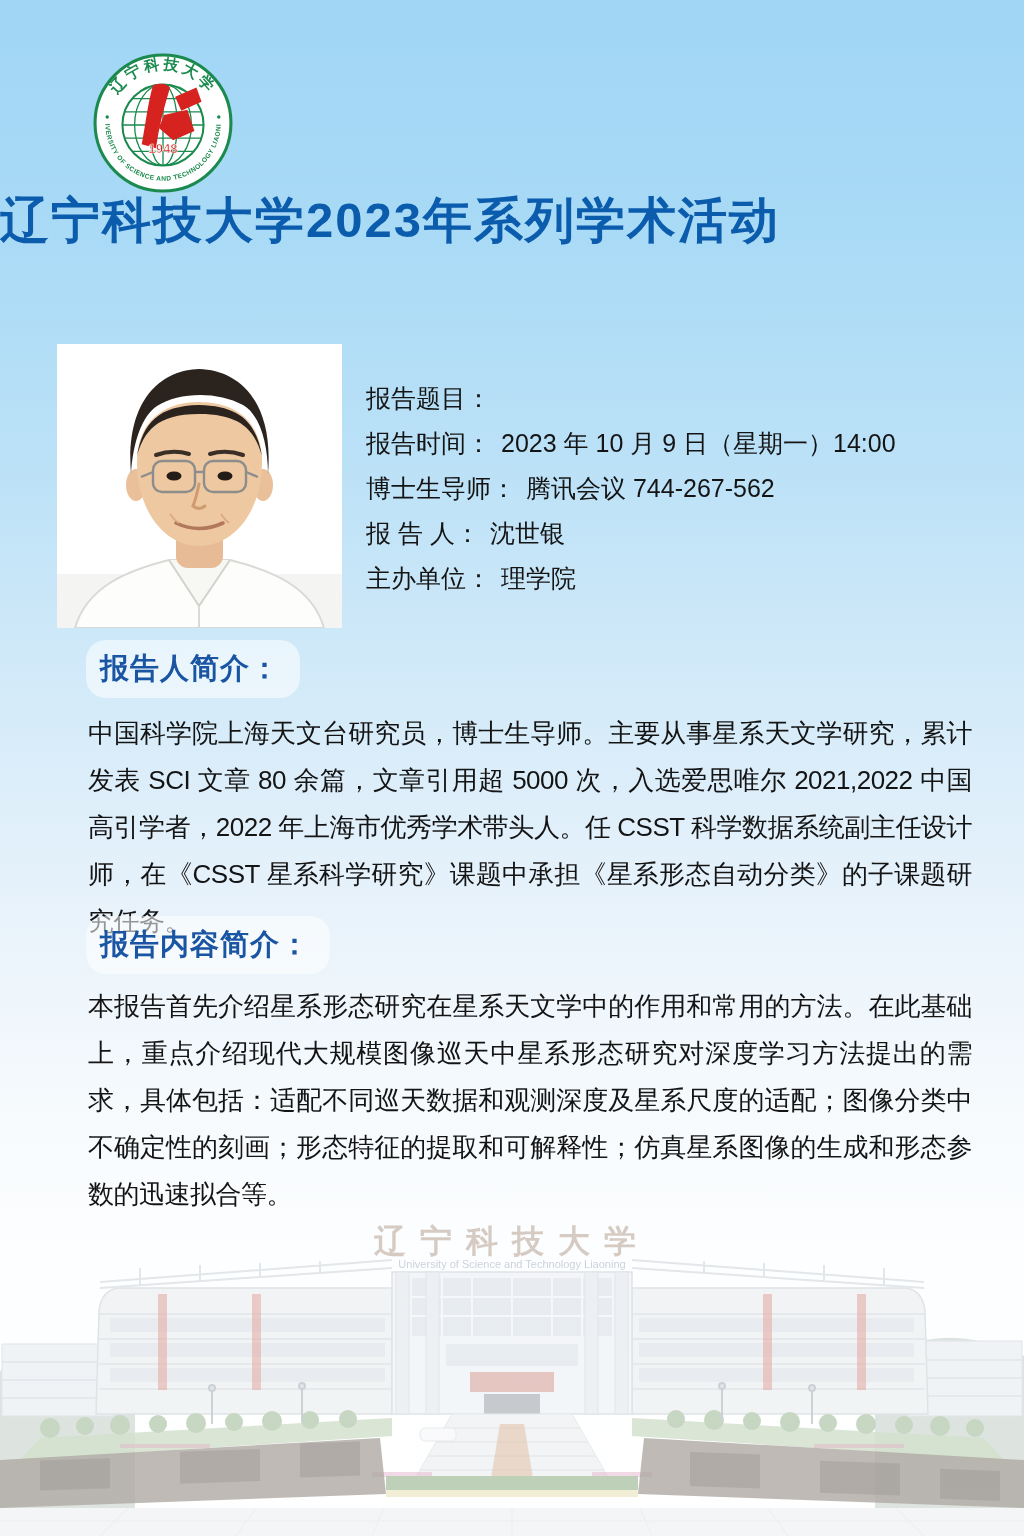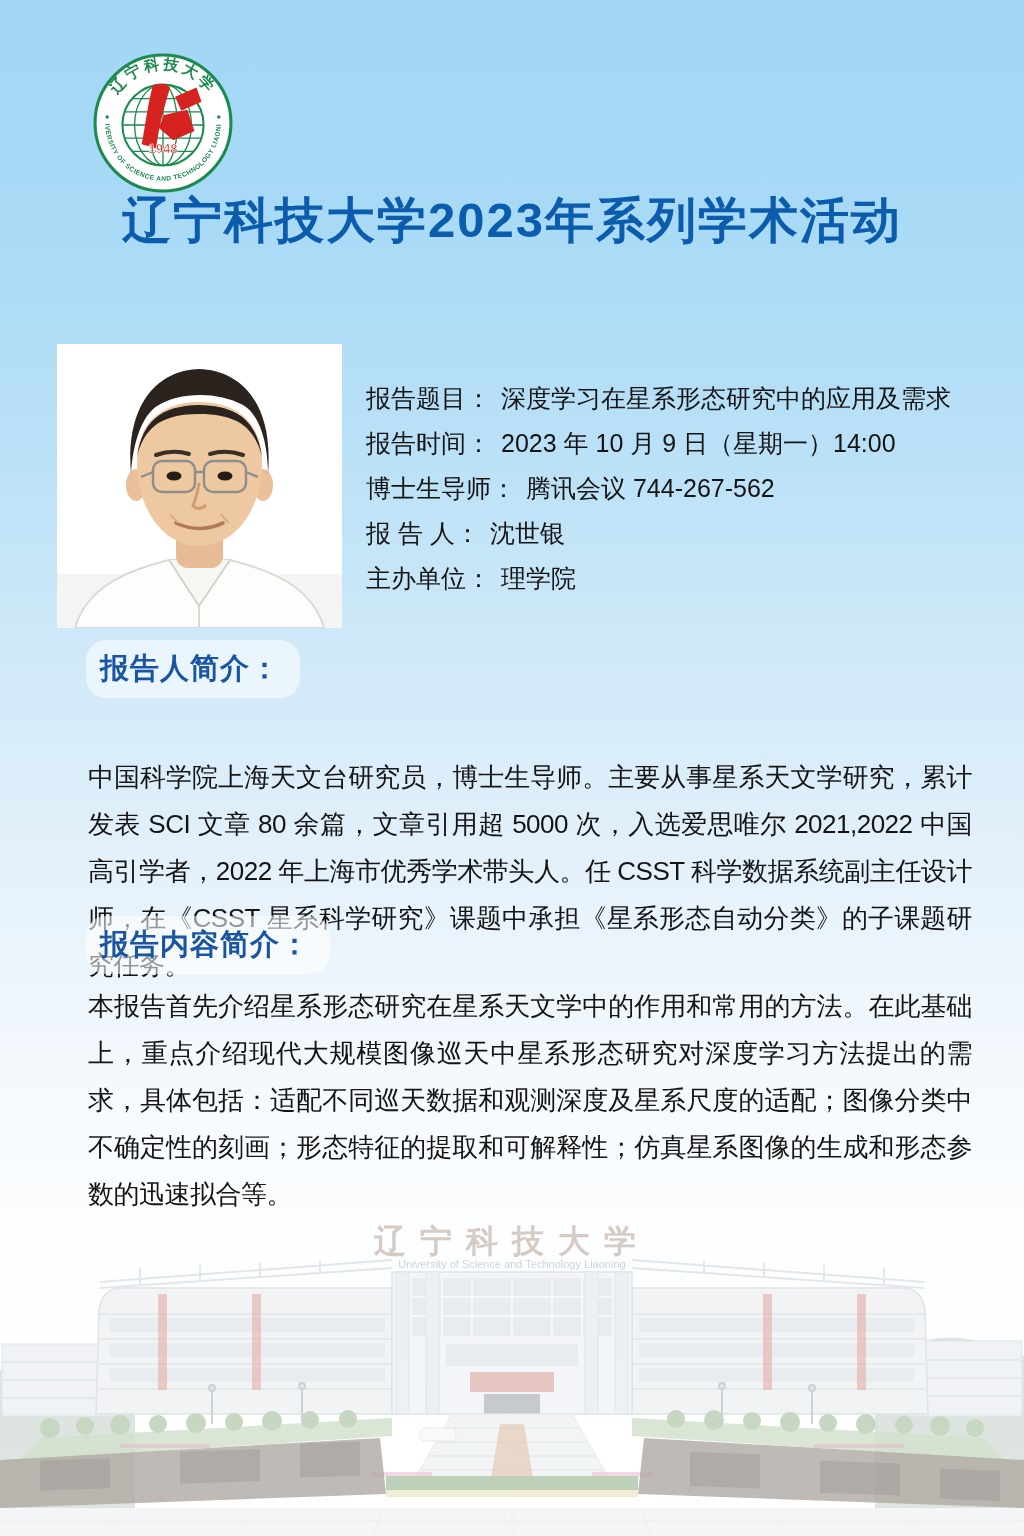--- a/index.html
+++ b/index.html
@@ -3,40 +3,40 @@
 <meta charset="utf-8">
 <style>
   html,body{margin:0;padding:0;background:#e8e8e8;}
   .page{
     position:relative;width:1024px;height:1536px;overflow:hidden;margin:0 auto;
     background:linear-gradient(180deg,#a1d6f5 0%,#a8daf6 14%,#bbe1f7 30%,#d5ebf9 46%,#e9f3fb 60%,#f6fafd 72%,#fdfeff 82%,#ffffff 100%);
     font-family:"Liberation Sans","DejaVu Sans",sans-serif;
   }
   .logo{position:absolute;left:92px;top:52px;width:142px;height:142px;}
   .title{
-    position:absolute;left:0;top:188px;width:100%;text-align:center;
+    position:absolute;left:0;top:188px;width:100%;text-align:left;
     font-size:49px;font-weight:800;color:#0c5cad;letter-spacing:2px;white-space:nowrap;
   }
   .photo{
     position:absolute;left:57px;top:344px;width:285px;height:284px;background:#ffffff;overflow:hidden;
   }
   .info{position:absolute;left:366px;top:376px;width:600px;font-size:25px;color:#141414;}
   .info-row{height:45px;line-height:45px;display:flex;white-space:nowrap;}
   .info-label{margin-right:10px;}
   .section-badge{
     position:absolute;background:rgba(255,255,255,.55);border-radius:20px;
     padding:9px 20px 9px 14px;font-size:29px;font-weight:700;color:#1a55a3;letter-spacing:1px;
   }
   .badge-speaker{left:86px;top:640px;}
   .badge-talk{left:86px;top:916px;}
   .para{
     position:absolute;left:88px;width:884px;font-size:26px;line-height:47px;
     color:#141414;text-align:justify;letter-spacing:-0.5px;
   }
-  .para-bio{top:710px;margin-top:44px;}
+  .para-bio{top:710px;}
   .para-abstract{top:983px;}
   .campus{position:absolute;left:0;bottom:0;width:1024px;height:360px;}
 </style>
 </head>
 <body>
 
 <div class="page">
 
   <svg class="logo" viewBox="0 0 140 140">
     <circle cx="70" cy="70" r="67" fill="#ffffff" stroke="#1b8a4e" stroke-width="3"></circle>
@@ -118,21 +118,20 @@
       <path d="M142 140 C140 150 138 157 136 162 Q142 167 148 162" stroke="#cf9c71" stroke-width="3" fill="none" stroke-linecap="round"></path>
 
       <path d="M119 179 Q142 190 166 179" stroke="#b2785c" stroke-width="3.6" fill="none" stroke-linecap="round"></path>
       <path d="M113 170 Q117 176 122 179 M172 179 Q168 176 164 170" stroke="#dcab84" stroke-width="2" fill="none"></path>
     </svg>
   </div>
 
   <div class="info">
     <div class="info-row">
       <span class="info-label">报告题目：</span>
-      <span class="info-value">深度学习在星系形态研究中的应用及需求</span>
     </div>
     <div class="info-row">
       <span class="info-label">报告时间：</span>
       <span class="info-value">2023 年 10 月 9 日（星期一）14:00</span>
     </div>
     <div class="info-row">
       <span class="info-label">博士生导师：</span>
       <span class="info-value">腾讯会议 744-267-562</span>
     </div>
     <div class="info-row">

